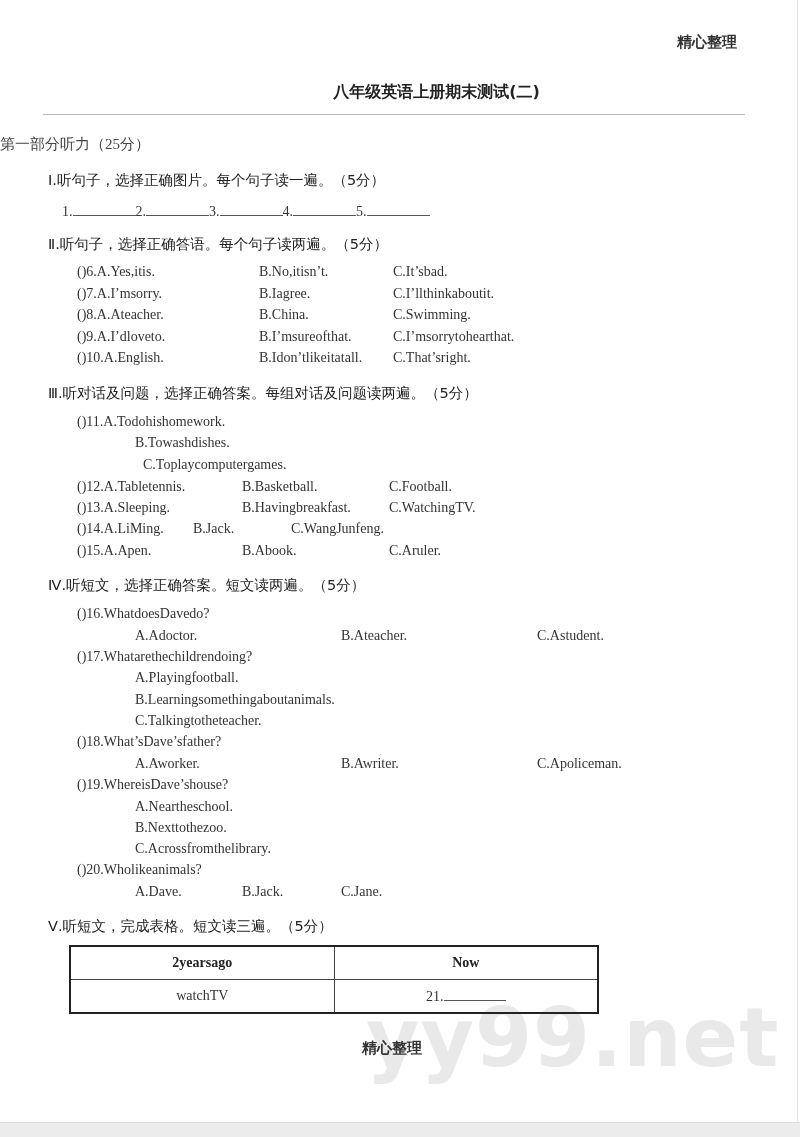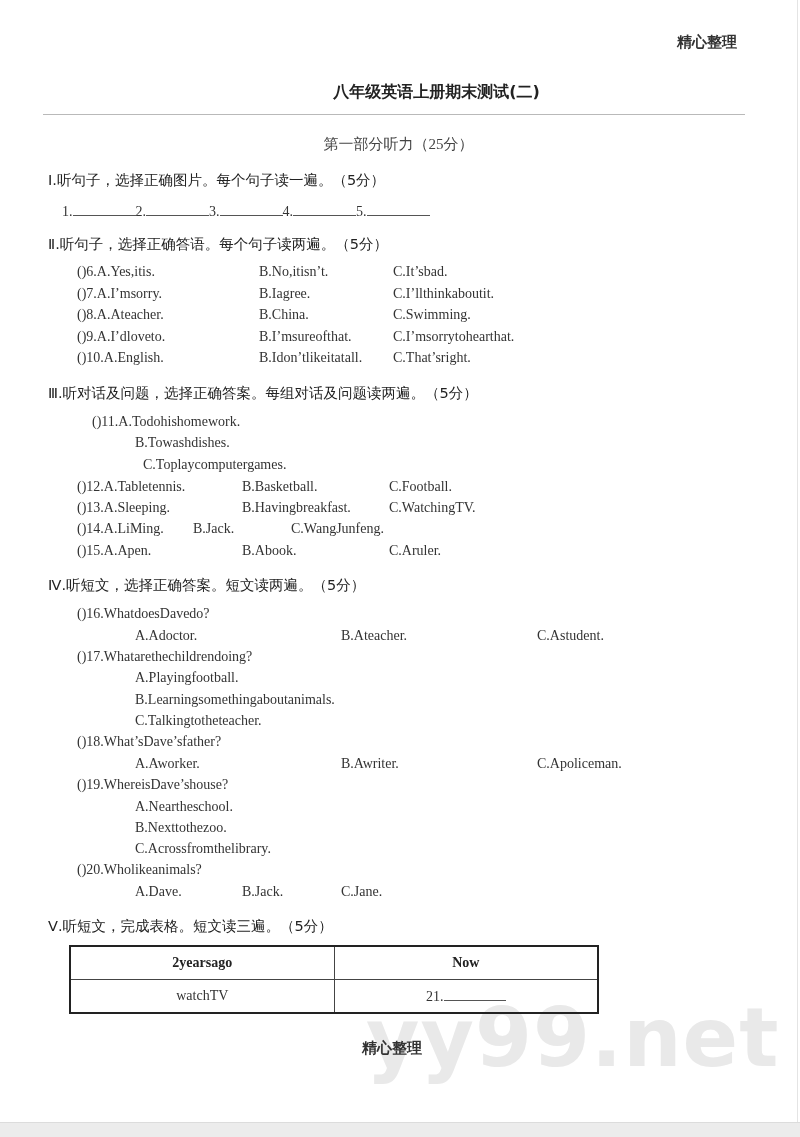--- a/index.html
+++ b/index.html
@@ -15,21 +15,21 @@
     }
     .bottom-strip {
       position: absolute; left: 0; top: 1122px; width: 800px; height: 15px;
       background: #ececec; border-top: 1px solid #dcdcdc;
     }
     .abs { position: absolute; white-space: nowrap; }
     .sans { font-family: "DejaVu Sans", "Liberation Sans", sans-serif; }
     .header-note { left: 677px; top: 33px; font-size: 15px; font-weight: bold; color: #333; }
     .title { left: 0; width: 797px; text-align: center; top: 82px; font-size: 16px; font-weight: bold; color: #222; padding-left: 38px; }
     .rule { left: 43px; top: 114px; width: 702px; height: 1px; background: #b9b9b9; }
-    .part-title { left: 0; width: 797px; text-align: center; top: 135px; font-size: 15px; color: #444; }
+    .part-title { left: 0; width: 797px; top: 135px; font-size: 15px; color: #444; }
     .sec-title { left: 48px; font-size: 14.5px; color: #222; }
     .line { font-size: 14px; color: #333; }
     .blank { display: inline-block; width: 63px; border-bottom: 1px solid #555; height: 12px; vertical-align: baseline; }
     table.answer {
       position: absolute; left: 69px; top: 945px; width: 530px;
       border-collapse: collapse; border: 2px solid #222;
       font-family: "Liberation Serif", "DejaVu Serif", serif; font-size: 14px; color: #333;
     }
     table.answer td, table.answer th {
       border: 1px solid #444; height: 32px; text-align: center; width: 50%; padding: 0;
@@ -73,21 +73,21 @@
 
   <div class="abs line" style="left:77px; top:329px;">()9.A.I’dloveto.</div>
   <div class="abs line" style="left:259px; top:329px;">B.I’msureofthat.</div>
   <div class="abs line" style="left:393px; top:329px;">C.I’msorrytohearthat.</div>
 
   <div class="abs line" style="left:77px; top:350px;">()10.A.English.</div>
   <div class="abs line" style="left:259px; top:350px;">B.Idon’tlikeitatall.</div>
   <div class="abs line" style="left:393px; top:350px;">C.That’sright.</div>
 
   <div class="abs sans sec-title" style="top:384px;">Ⅲ.听对话及问题，选择正确答案。每组对话及问题读两遍。（5分）</div>
-  <div class="abs line" style="left:92px; top:414px;">()11.A.Todohishomework.</div>
+  <div class="abs line" style="left:77px; top:414px;">()11.A.Todohishomework.</div>
   <div class="abs line" style="left:135px; top:435px;">B.Towashdishes.</div>
   <div class="abs line" style="left:143px; top:457px;">C.Toplaycomputergames.</div>
 
   <div class="abs line" style="left:77px; top:479px;">()12.A.Tabletennis.</div>
   <div class="abs line" style="left:242px; top:479px;">B.Basketball.</div>
   <div class="abs line" style="left:389px; top:479px;">C.Football.</div>
 
   <div class="abs line" style="left:77px; top:500px;">()13.A.Sleeping.</div>
   <div class="abs line" style="left:242px; top:500px;">B.Havingbreakfast.</div>
   <div class="abs line" style="left:389px; top:500px;">C.WatchingTV.</div>

